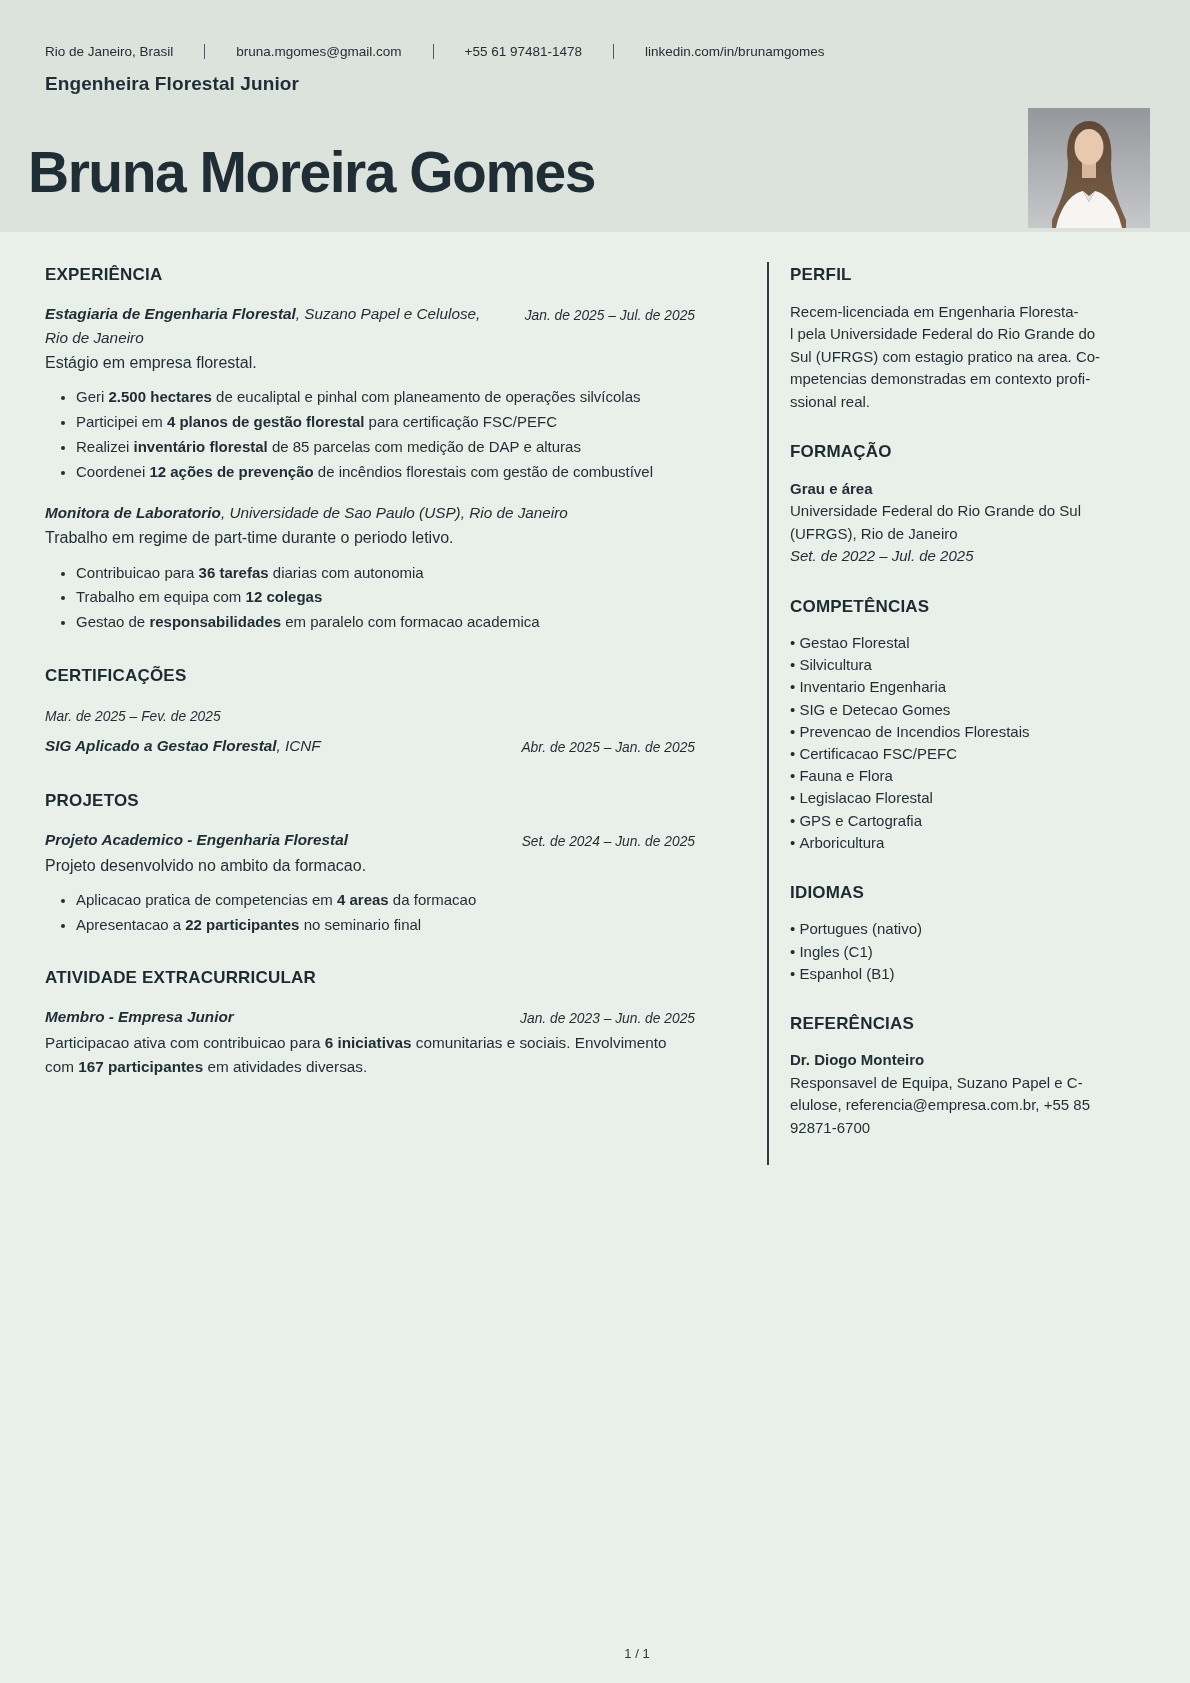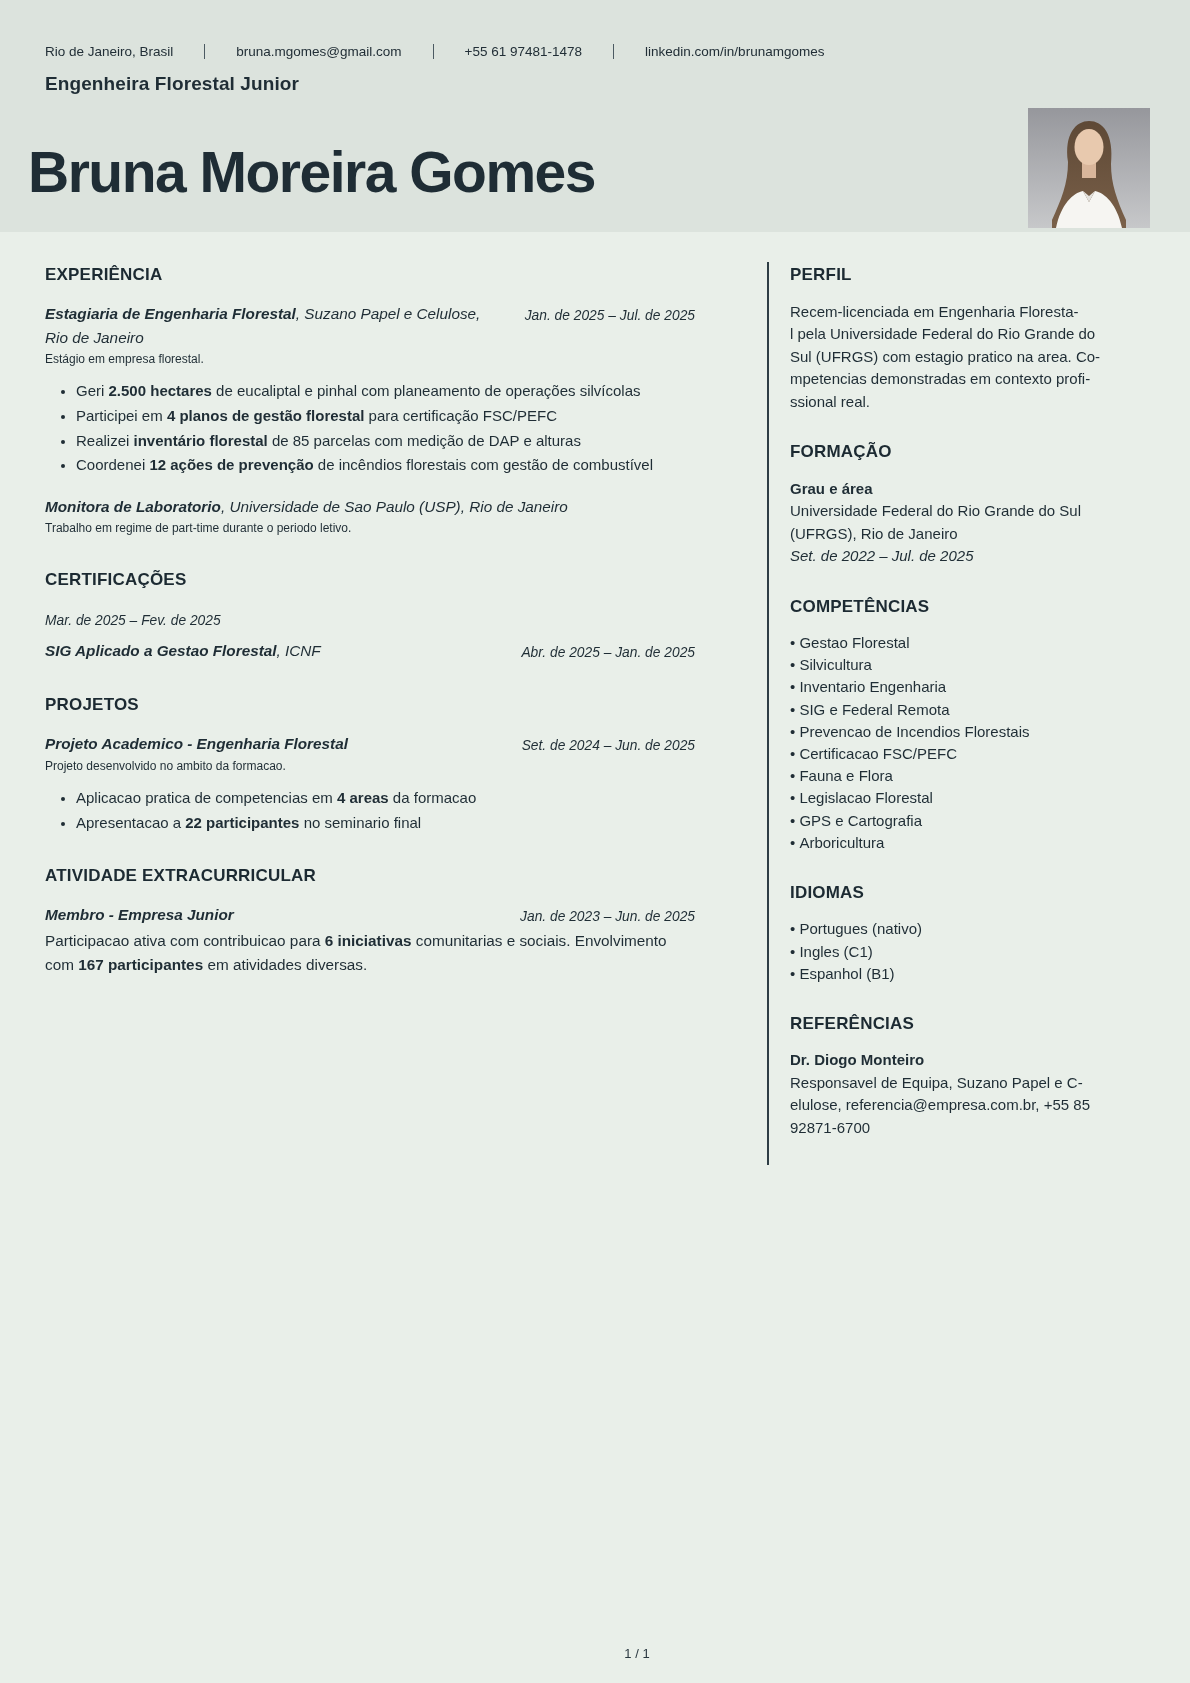--- a/index.html
+++ b/index.html
@@ -84,21 +84,21 @@
   .entry-head { display:flex; justify-content:space-between; gap:18px; }
   .entry-title { font-size:15.3px; flex:1;font-style:italic; }
   .entry-title strong { font-weight:bold; }
   .entry-dates {
     font-style:italic;
     font-size:13.8px;
     white-space:nowrap;
     padding-top:3px;
     flex-shrink:0;
   }
-  .entry-summary { font-size:12px; }
+  .entry-summary { font-size:16px; }
   .entry-paragraph { font-size:15.3px; margin-top:1px; }
   ul.bullets { margin:10px 0 0 0; padding-left:31px; }
   ul.bullets li { font-size:15px; margin-bottom:1px; }
   ul.bullets li::marker { font-size:0.85em; }
   
   section.rc-section { margin-bottom:26px; }
   .rc-text { white-space:pre-line; }
   .rc-bold { font-weight:bold; }
   ul.rc-list { list-style:none; margin:0; padding:0; }
   ul.rc-list li { line-height:1.48; }
@@ -171,20 +171,25 @@
                 <li>Participei em <strong>4 planos de gestão florestal</strong> para certificação FSC/PEFC</li>
                 <li>Realizei <strong>inventário florestal</strong> de 85 parcelas com medição de DAP e alturas</li>
                 <li>Coordenei <strong>12 ações de prevenção</strong> de incêndios florestais com gestão de combustível</li>
               </ul>
             </div>
             <div class="entry">
               <div class="entry-head">
                 <div class="entry-title"><strong>Monitora de Laboratorio</strong>, Universidade de Sao Paulo (USP), Rio de Janeiro</div>
               </div>
               <div class="entry-summary">Trabalho em regime de part-time durante o periodo letivo.</div>
+              <ul class="bullets">
+                <li>Contribuicao para <strong>36 tarefas</strong> diarias com autonomia</li>
+                <li>Trabalho em equipa com <strong>12 colegas</strong></li>
+                <li>Gestao de <strong>responsabilidades</strong> em paralelo com formacao academica</li>
+              </ul>
             </div>
           </div>
       </section>
       <section class="lc-section compact">
         <h2 class="section-heading">CERTIFICAÇÕES</h2>
         <div id="certification-entries">
             <div class="entry">
               <div class="entry-head">
                 <div class="entry-dates">Mar. de 2025 – Fev. de 2025</div>
               </div>
@@ -244,21 +249,21 @@
         <div class="rc-text">Universidade Federal do Rio Grande do Sul
 (UFRGS), Rio de Janeiro</div>
         <div class="rc-dates">Set. de 2022 – Jul. de 2025</div>
       </section>
       <section class="rc-section">
         <h2 class="section-heading">COMPETÊNCIAS</h2>
         <ul class="rc-list" id="competencias-list">
             <li>Gestao Florestal</li>
             <li>Silvicultura</li>
             <li>Inventario Engenharia</li>
-            <li>SIG e Federal Remota</li>
+            <li>SIG e Detecao Gomes</li>
             <li>Prevencao de Incendios Florestais</li>
             <li>Certificacao FSC/PEFC</li>
             <li>Fauna e Flora</li>
             <li>Legislacao Florestal</li>
             <li>GPS e Cartografia</li>
             <li>Arboricultura</li>
           </ul>
       </section>
       <section class="rc-section">
         <h2 class="section-heading">IDIOMAS</h2>

